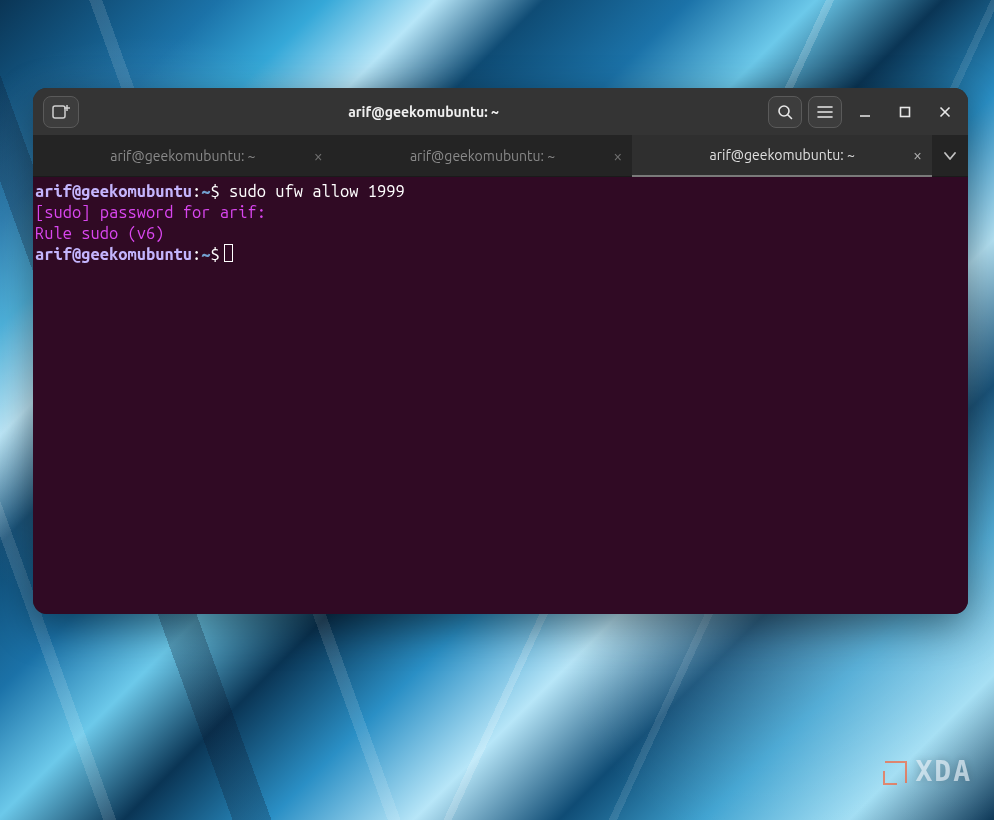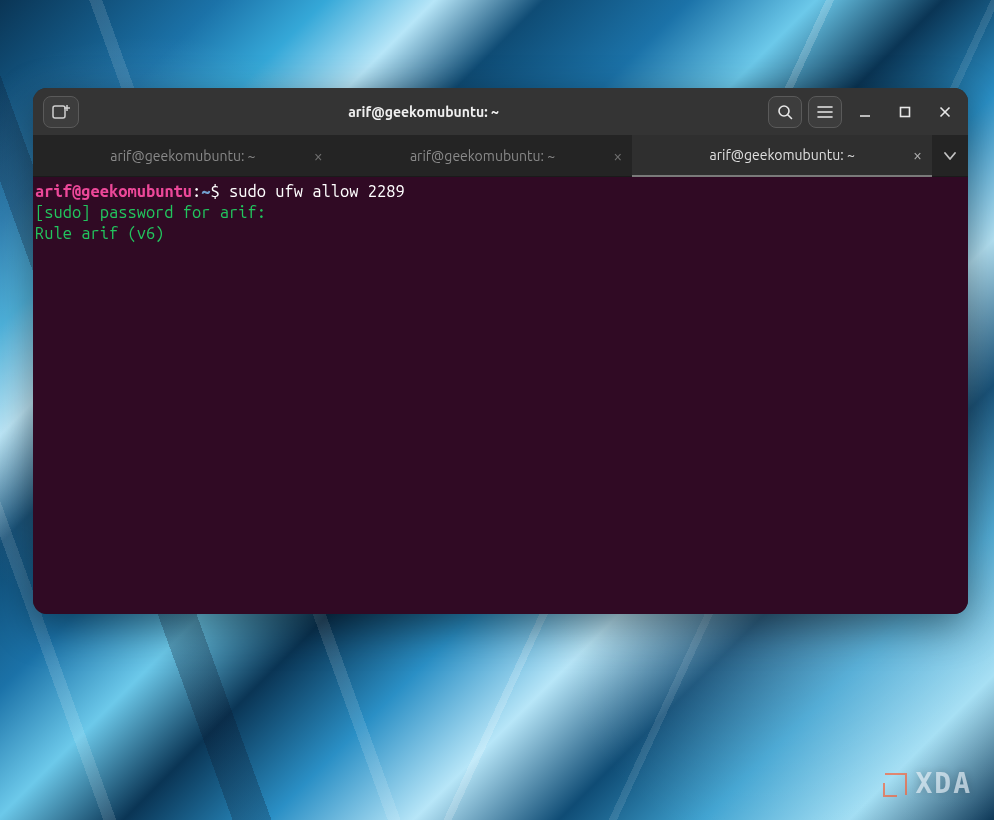--- a/index.html
+++ b/index.html
@@ -41,21 +41,21 @@
       position: absolute;
       inset: 0;
       background:
         linear-gradient(70deg, transparent 0 8%, rgba(255,255,255,0.12) 8% 9%, transparent 9% 18%, rgba(10,20,40,0.25) 18% 21%, transparent 21% 30%, rgba(255,255,255,0.12) 30% 31%, transparent 31% 100%),
         linear-gradient(115deg, transparent 0 60%, rgba(255,255,255,0.18) 60% 60.6%, transparent 60.6% 72%, rgba(255,255,255,0.1) 72% 72.6%, transparent 72.6% 100%);
       pointer-events: none;
     }
     .watermark {
       position: absolute;
       right: 22px;
-      bottom: 20px;
+      bottom: 32px;
       display: flex;
       align-items: center;
       gap: 8px;
       opacity: 0.65;
     }
     .watermark-square {
       width: 22px;
       height: 22px;
       border: 2px solid #ff5a2c;
       border-left: none;
@@ -195,26 +195,26 @@
       font-family: "Ubuntu Mono", "DejaVu Sans Mono", Menlo, Consolas, monospace;
       font-size: 16.5px;
       line-height: 21px;
       color: #ffffff;
       overflow: hidden;
     }
     .term-line {
       white-space: pre;
       padding: 0 2px;
     }
-    .prompt-user { color: #ec4899; font-weight: 600; }
+    .prompt-user { color: #c4b5fd; font-weight: 600; }
     .prompt-colon { color: #ffffff; }
     .prompt-path { color: #729fcf; font-weight: 600; }
     .prompt-dollar { color: #ffffff; }
     .cmd-text { color: #ffffff; }
-    .output-text { color: #22c55e; }
+    .output-text { color: #d946ef; }
     .cursor-block {
       display: inline-block;
       width: 9.5px;
       height: 18px;
       border: 1px solid #ffffff;
       margin-left: 4px;
       vertical-align: -2px;
     }
     svg { display: block; }
   </style>
@@ -281,23 +281,24 @@
         <span class="tab-close">×</span>
       </div>
       <div class="tab-overflow">
         <svg width="12" height="10" viewBox="0 0 12 10">
           <polyline points="1,2 6,8 11,2" fill="none" stroke="#c0c0c0" stroke-width="1.8" stroke-linecap="round" stroke-linejoin="round"></polyline>
         </svg>
       </div>
     </div>
 
     <div class="terminal-body">
-      <div class="term-line"><span class="prompt-user"><span>arif</span>@<span>geekomubuntu</span></span><span class="prompt-colon">:</span><span class="prompt-path">~</span><span class="prompt-dollar">$</span><span class="cmd-text"> </span><span class="cmd-text">sudo ufw allow 2289</span></div>
+      <div class="term-line"><span class="prompt-user"><span>arif</span>@<span>geekomubuntu</span></span><span class="prompt-colon">:</span><span class="prompt-path">~</span><span class="prompt-dollar">$</span><span class="cmd-text"> </span><span class="cmd-text">sudo ufw allow 1999</span></div>
       <div class="term-line"><span class="output-text">[sudo] password for arif:</span></div>
-      <div class="term-line"><span class="output-text">Rule arif (v6)</span></div>
+      <div class="term-line"><span class="output-text">Rule sudo (v6)</span></div>
+      <div class="term-line"><span class="prompt-user"><span>arif</span>@<span>geekomubuntu</span></span><span class="prompt-colon">:</span><span class="prompt-path">~</span><span class="prompt-dollar">$</span><span class="cursor-block"></span></div>
     </div>
 
   </div>
 
   <div class="watermark">
     <div class="watermark-square"></div>
     <div class="watermark-text">XDA</div>
   </div>
 
 </div>

